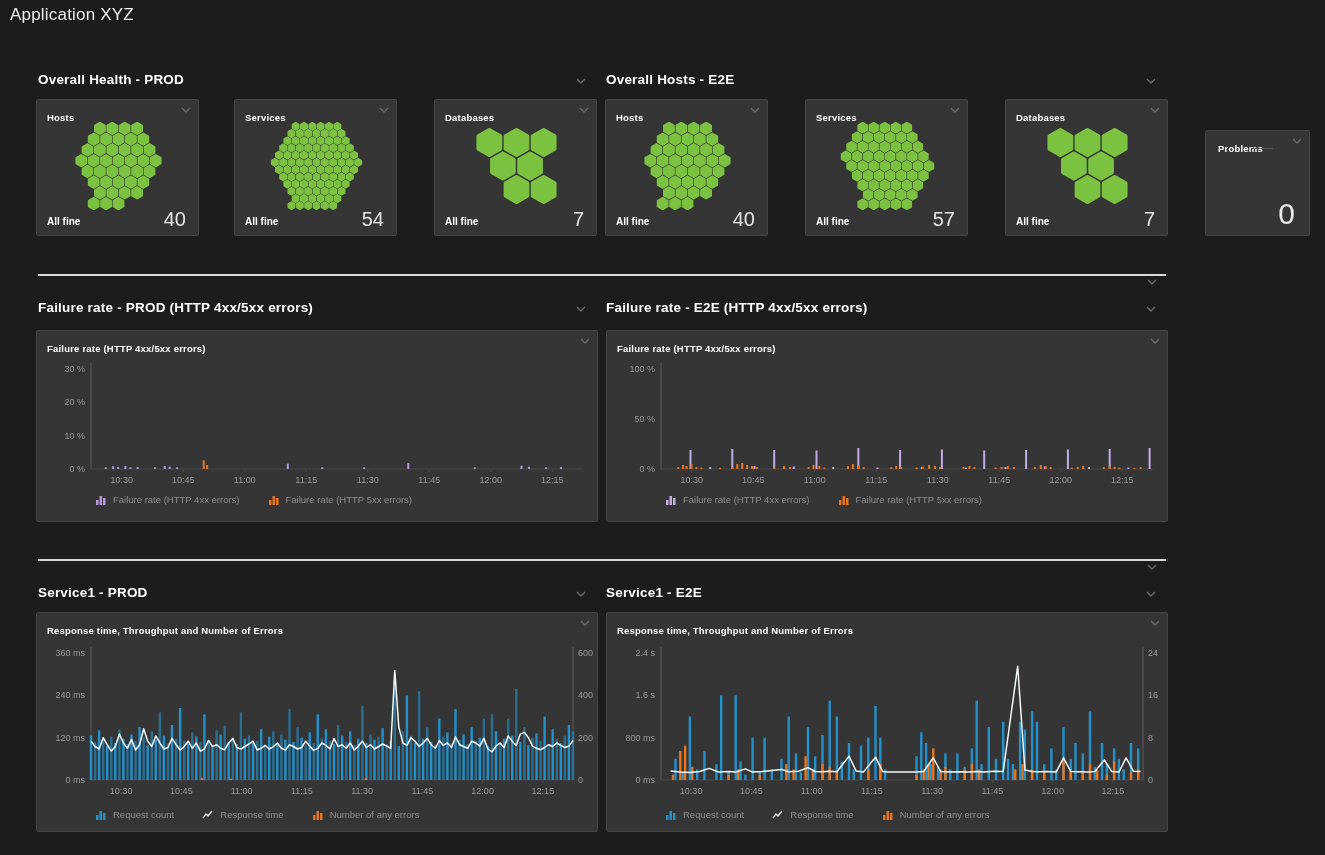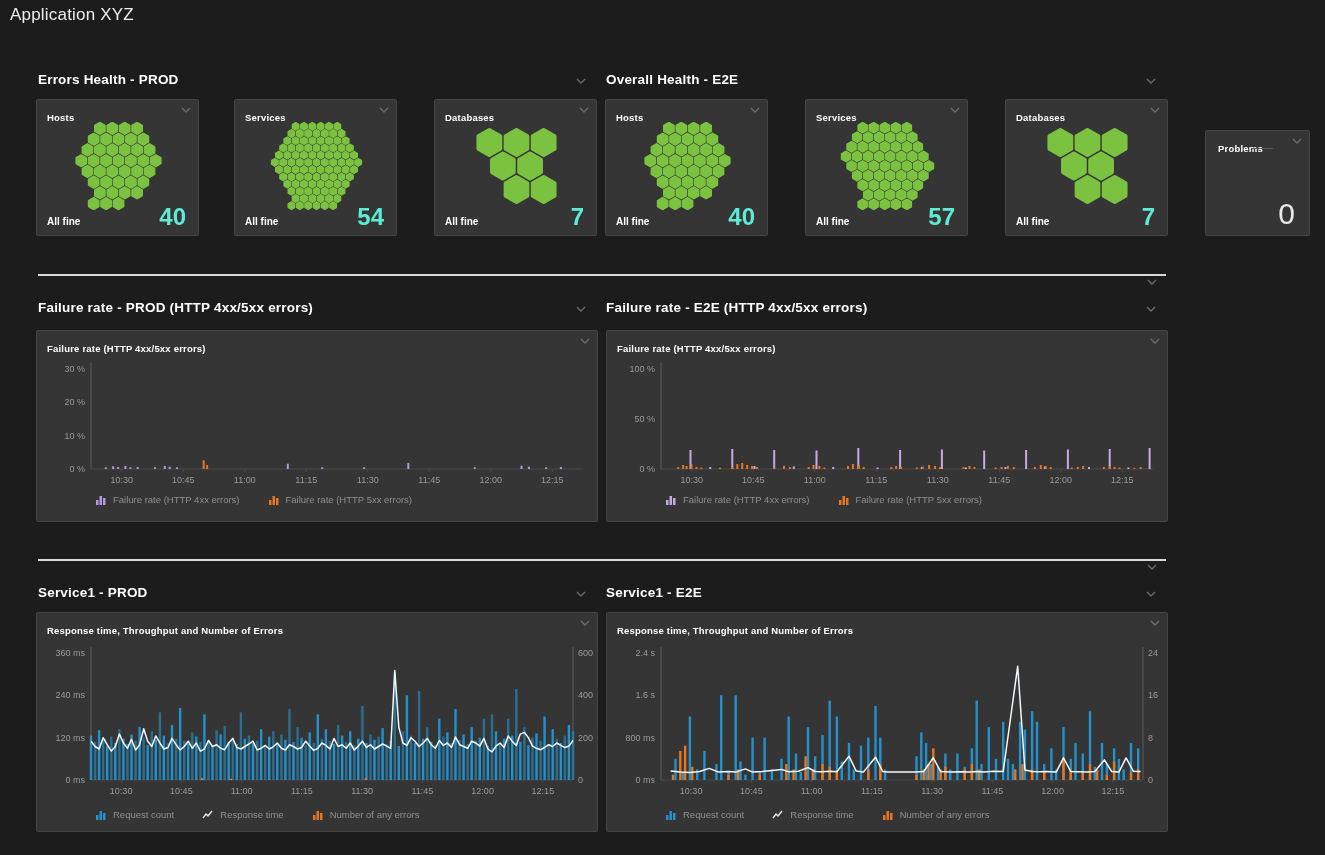--- a/index.html
+++ b/index.html
@@ -9,41 +9,41 @@
   .page-title { left:10px; top:5px; font-size:17px; font-weight:400; color:#ececec; letter-spacing:.2px; }
   .section-header { font-size:13.5px; font-weight:700; color:#fff; letter-spacing:.2px; }
   .divider { height:2px; background:#d9d9d9; }
   .chev { display:inline-block; width:10px; height:6px; line-height:0; }
   .tile { position:absolute; background:#353535; border:1px solid #444; border-radius:2px; }
   .tile-head { position:absolute; left:0; right:0; top:0; height:22px; padding:7px 8px 0 10px; }
   .tile-title { font-size:9.5px; font-weight:700; color:#fff; letter-spacing:.2px; }
   .tile-head .chev { position:absolute; right:7px; top:7px; }
   .tile-foot { position:absolute; left:10px; right:10px; bottom:6px; }
   .status-text { font-size:10px; font-weight:700; color:#fff; }
-  .tile-count { position:absolute; right:2px; bottom:-2px; font-size:24px; font-weight:700; color:#5eead4; }
+  .tile-count { position:absolute; right:2px; bottom:-2px; font-size:20px; font-weight:400; color:#e5e5e5; }
   .honey { position:absolute; left:1px; top:22px; }
   .problems-count { position:absolute; right:14px; bottom:4px; font-size:30px; font-weight:300; color:#e9e9e9; }
   .problems-dash { position:absolute; top:17px; right:36px; width:22px; height:1px; background:#5a5a5a; }
   .chart-svg { position:absolute; left:0; top:26px; }
   text.axt { font-size:9px; fill:#9a9a9a; font-family:"Liberation Sans",sans-serif; }
   .legend { position:absolute; left:58px; display:flex; gap:28px; align-items:center; }
   .legend-item { display:flex; gap:6px; align-items:center; }
   .legend-icon { width:12px; height:11px; line-height:0; }
   .legend-label { font-size:9.5px; color:#8f8f8f; }
 </style>
 </head>
 <body>
 
 <div class="abs page-title">Application XYZ</div>
 
-<div class="abs section-header" style="left:38px;top:72px">Errors Health - PROD</div>
+<div class="abs section-header" style="left:38px;top:72px">Overall Health - PROD</div>
 <span class="abs chev" style="left:576px;top:78px"><svg width="10" height="6" viewBox="0 0 10 6">
       <polyline points="1,1 5,5 9,1" fill="none" stroke="#6b6b6b" stroke-width="1.4"></polyline>
     </svg></span>
-<div class="abs section-header" style="left:606px;top:72px">Overall Health - E2E</div>
+<div class="abs section-header" style="left:606px;top:72px">Overall Hosts - E2E</div>
 <span class="abs chev" style="left:1146px;top:78px"><svg width="10" height="6" viewBox="0 0 10 6">
       <polyline points="1,1 5,5 9,1" fill="none" stroke="#6b6b6b" stroke-width="1.4"></polyline>
     </svg></span>
 
 <div class="tile" style="left:36px;top:99px;width:163px;height:137px">
   <div class="tile-head"><span class="tile-title">Hosts</span><span class="chev"><svg width="10" height="6" viewBox="0 0 10 6">
           <polyline points="1,1 5,5 9,1" fill="none" stroke="#6b6b6b" stroke-width="1.4"></polyline>
         </svg></span></div>
   <svg class="honey" width="161" height="88">
       <polygon points="80.5,32.9 85.5,35.8 85.5,41.5 80.5,44.4 75.5,41.5 75.5,35.8" fill="#7cc241" stroke="#7cc241" stroke-width="1.79" stroke-linejoin="round"></polygon>

